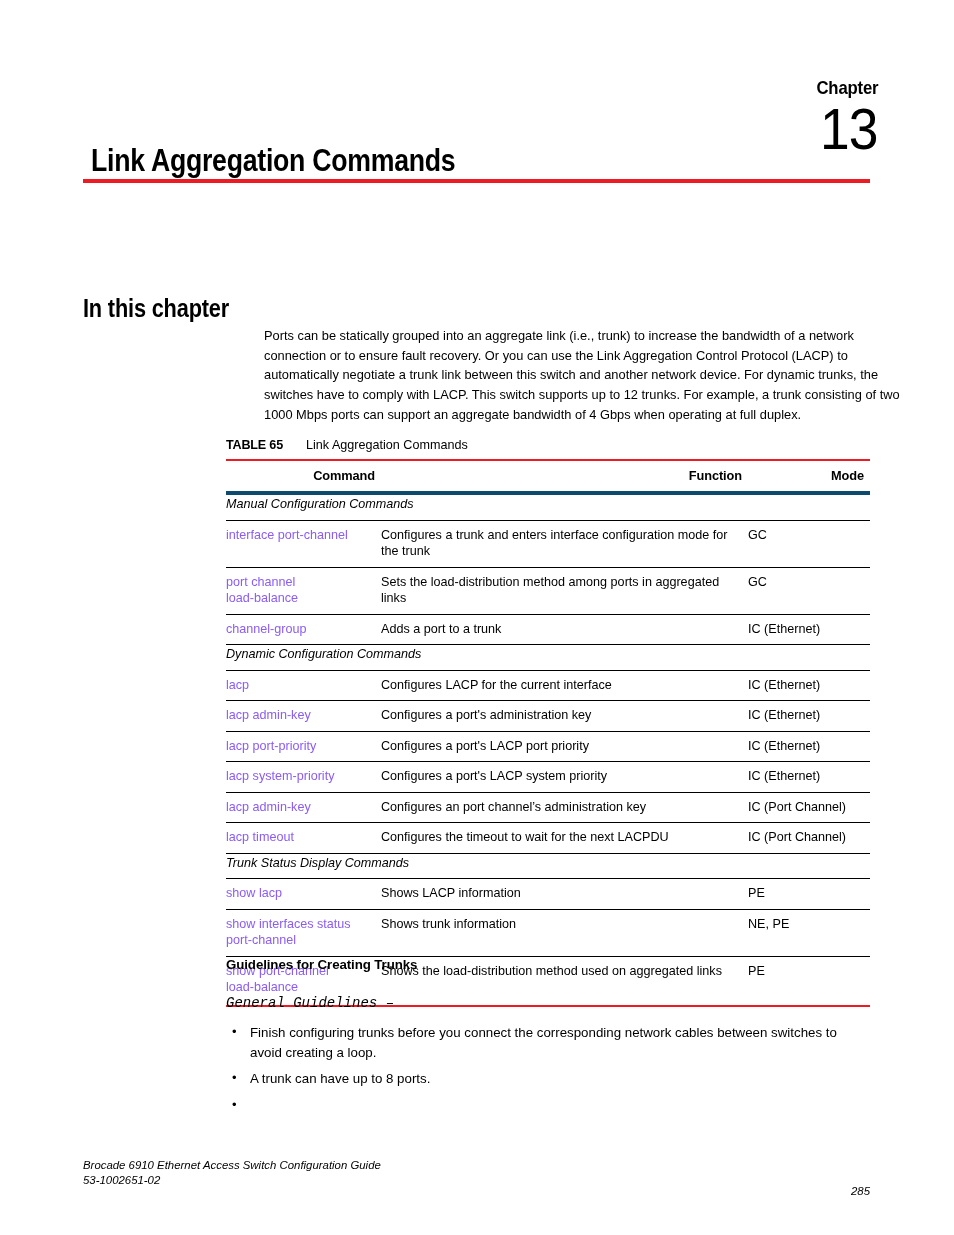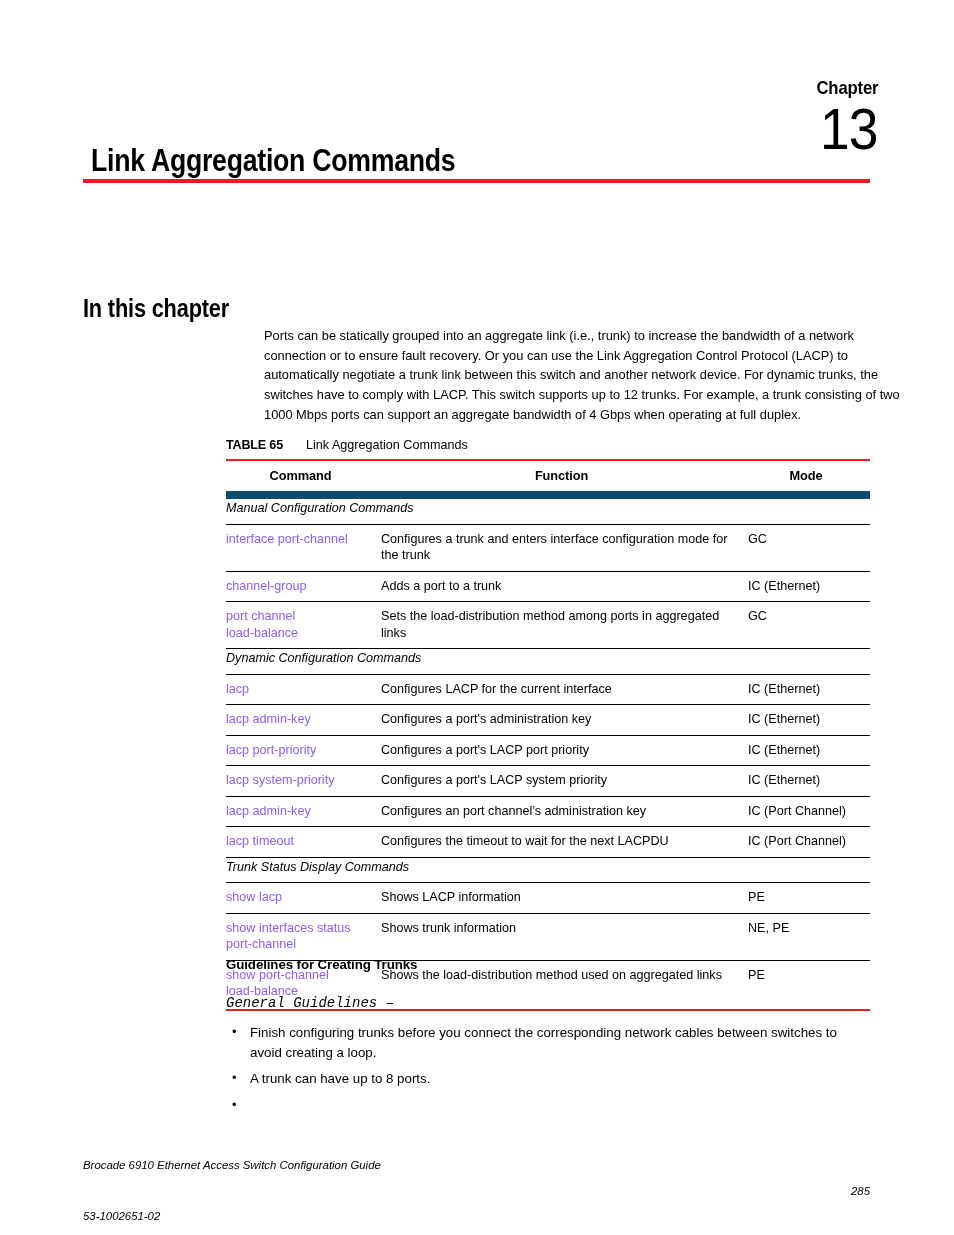--- a/index.html
+++ b/index.html
@@ -128,26 +128,26 @@
     width: 100%;
     border-collapse: collapse;
     table-layout: fixed;
     font-size: 12.6px;
   }
   .cmd-table col.c-cmd  { width: 155px; }
   .cmd-table col.c-func { width: 367px; }
   .cmd-table col.c-mode { width: 122px; }
 
   .cmd-table th {
-    text-align: center;
+    text-align: right;
     font-weight: bold;
     font-size: 12.8px;
     padding: 7px 6px 8px 0;
     border-top: 2px solid #ed1c24;
-    border-bottom: 8px solid #0c4a6e;
+    border-bottom: 4px solid #0c4a6e;
     vertical-align: bottom;
     letter-spacing: -0.1px;
   }
   .cmd-table td {
     vertical-align: top;
     padding: 6px 6px 7px 0;
     border-bottom: 1px solid #000000;
     line-height: 16.5px;
   }
   .cmd-table tr.group td {
@@ -225,21 +225,20 @@
     position: absolute;
     right: 0;
     top: 0;
     margin-top: 26px;
   }
   .footer .f-doc {
     position: absolute;
     left: 0;
     top: 15px;
     white-space: nowrap;
-    margin-top: 36px;
   }
 </style>
 </head>
 <body>
 
 <div class="page">
 
   <div class="chapter-head">
     <div class="chapter-word">Chapter</div>
     <div class="chapter-num">13</div>
@@ -275,28 +274,28 @@
 
         <tr class="group">
           <td colspan="3">Manual Configuration Commands</td>
         </tr>
         <tr>
           <td><span class="cmd">interface port-channel</span></td>
           <td>Configures a trunk and enters interface configuration mode for the trunk</td>
           <td>GC</td>
         </tr>
         <tr>
-          <td><span class="cmd">channel-group</span></td>
-          <td>Adds a port to a trunk</td>
-          <td>IC (Ethernet)</td>
-        </tr>
-        <tr>
           <td><span class="cmd"><span>port channel</span><span class="ln2">load-balance</span></span></td>
           <td>Sets the load-distribution method among ports in aggregated links</td>
           <td>GC</td>
+        </tr>
+        <tr>
+          <td><span class="cmd">channel-group</span></td>
+          <td>Adds a port to a trunk</td>
+          <td>IC (Ethernet)</td>
         </tr>
 
         <tr class="group">
           <td colspan="3">Dynamic Configuration Commands</td>
         </tr>
         <tr>
           <td><span class="cmd">lacp</span></td>
           <td>Configures LACP for the current interface</td>
           <td>IC (Ethernet)</td>
         </tr>

